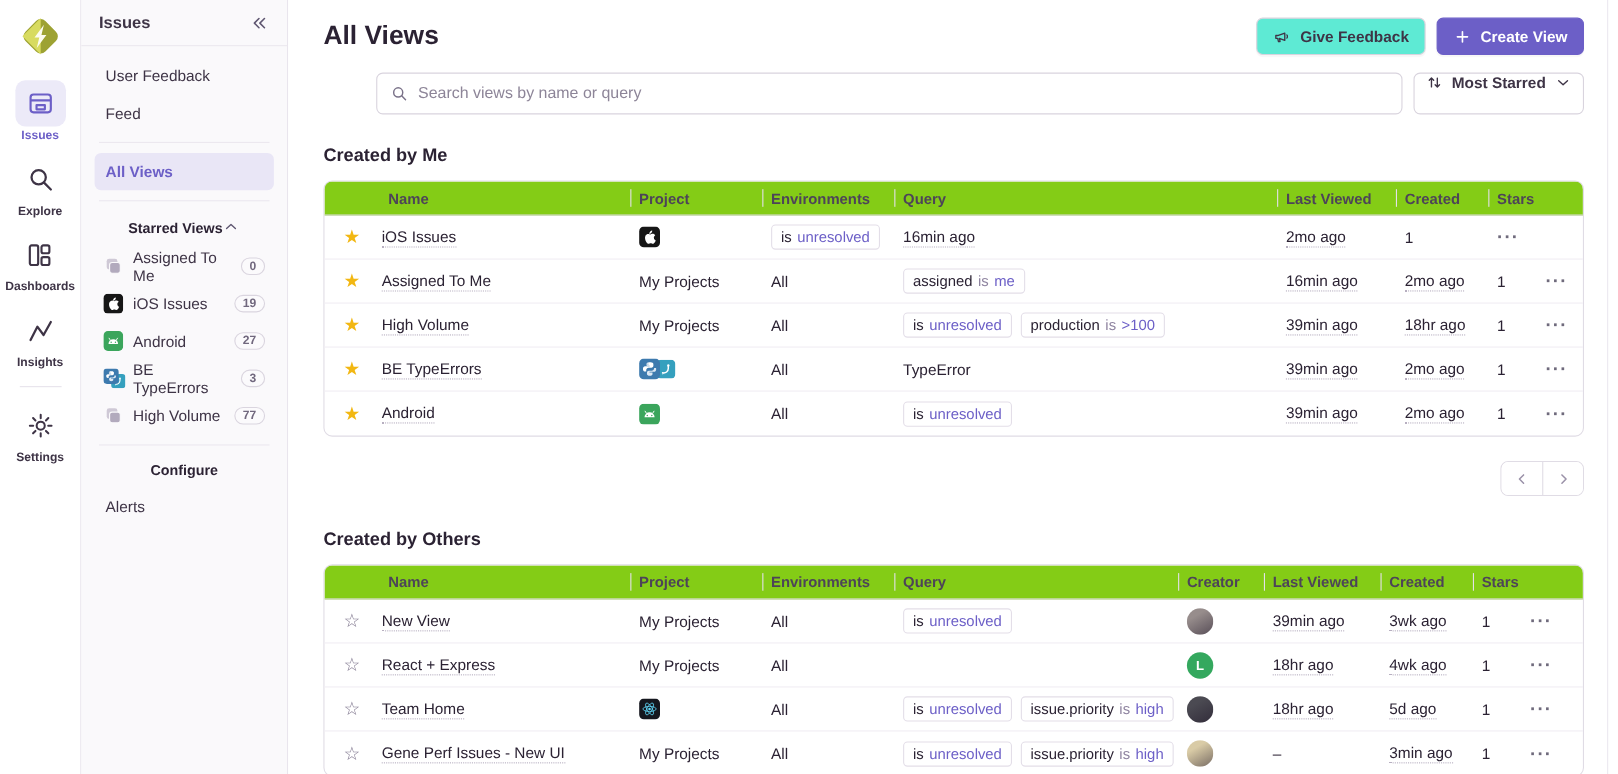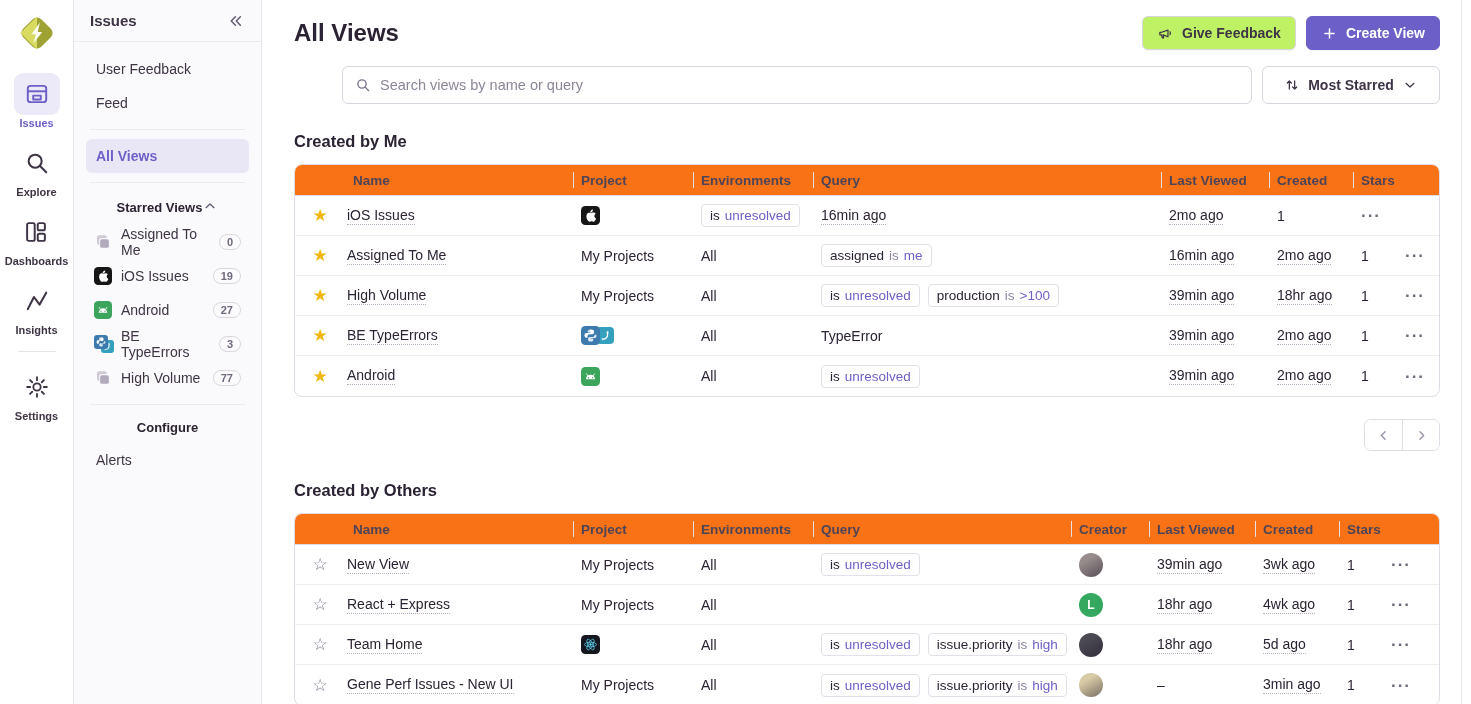--- a/index.html
+++ b/index.html
@@ -39,38 +39,38 @@
   .s2b { position:absolute; right:-2px; bottom:0px; width:13px; height:13px; }
   .s2f { position:absolute; left:0; top:0; width:14px; height:14px; }
   .s2b svg,.s2f svg { width:100%; height:100%; }
 
   
   .main { flex:1; position:relative; padding:0 31px 0 32px; overflow:hidden; background:#fff; }
   .scroll-line { position:absolute; top:0; bottom:0; right:9px; width:1px; background:#ECE8F0; }
   .topbar { display:flex; align-items:center; justify-content:space-between; margin-top:16px; }
   h1 { font-size:24px; font-weight:700; color:#2B2233; }
   .topbtns { display:flex; gap:10px; }
-  .btn { height:34px; border:1px solid #D9D4DE; background:#bef264; border-radius:6px; display:inline-flex; align-items:center; gap:8px; padding:0 14px; font-size:14px; font-weight:700; color:#3E3446; cursor:pointer; font-family:inherit; box-shadow:0 1px 1px rgba(43,34,51,.04); }
+  .btn { height:34px; border:1px solid #D9D4DE; background:#5eead4; border-radius:6px; display:inline-flex; align-items:center; gap:8px; padding:0 14px; font-size:14px; font-weight:700; color:#3E3446; cursor:pointer; font-family:inherit; box-shadow:0 1px 1px rgba(43,34,51,.04); }
   .btn svg { width:17px; height:17px; }
   .btn.primary { background:#6C5FC7; border-color:#6C5FC7; color:#fff; }
   .controls { display:flex; gap:10px; margin-top:16px;padding-left:48px; }
   .search { flex:1; height:38px; border:1px solid #D9D4DE; border-radius:6px; background:#fff; display:flex; align-items:center; gap:9px; padding:0 12px; }
   .search svg { width:16px; height:16px; flex-shrink:0; }
   .search input { flex:1; border:none; outline:none; font-size:14.5px; color:#2B2233; font-family:inherit; background:transparent; }
   .search input::placeholder { color:#8D8598; }
-  .sortbtn { width:178px; height:38px; border:1px solid #D9D4DE; border-radius:6px; background:#fff; display:flex; align-items:center; justify-content:center; gap:8px; font-size:14px; font-weight:700; color:#3E3446; cursor:pointer; }
+  .sortbtn { width:155px; height:38px; border:1px solid #D9D4DE; border-radius:6px; background:#fff; display:flex; align-items:flex-start; justify-content:center; gap:8px; font-size:14px; font-weight:700; color:#3E3446; cursor:pointer; }
   .sortbtn svg { width:16px; height:16px; }
 
   .section-title { font-size:16.5px; font-weight:700; color:#2B2233; margin-top:28px; }
   .section-title.second { margin-top:30px; }
   .table { margin-top:13px; border:1px solid #E0DCE5; border-radius:8px; background:#fff; overflow:hidden; }
   .trow { display:grid; align-items:center; }
   .g1 { grid-template-columns:50px 228px 120px 120px 1fr 108px 84px 44px 42px; }
   .g2 { grid-template-columns:50px 228px 120px 120px 1fr 78px 106px 84px 44px 56px; }
-  .thead { background:#f97316; border-bottom:1px solid #E0DCE5; height:31px; }
+  .thead { background:#84cc16; border-bottom:1px solid #E0DCE5; height:31px; }
   .hcell { font-size:13.5px; font-weight:700; color:#4D4458; display:flex; align-items:center; height:100%; position:relative; padding-left:8px; }
   .hcell:first-child { padding:0; }
   .hcell.sep::before { content:""; position:absolute; left:0; top:7px; bottom:7px; width:1px; background:#E4E0E8; }
   .trow:not(.thead) { height:40px; }
   .trow:not(.thead):not(:last-child) { border-bottom:1px solid #F1EDF4; }
   .cell { display:flex; align-items:center; padding-left:8px; overflow:hidden; height:100%; }
   .cell.star-cell { padding:0; justify-content:center; }
   .cell.name-cell { padding-left:2px; }
   .star { font-size:17px; line-height:1; cursor:pointer; }
   .star.filled { color:#F2B712; }

